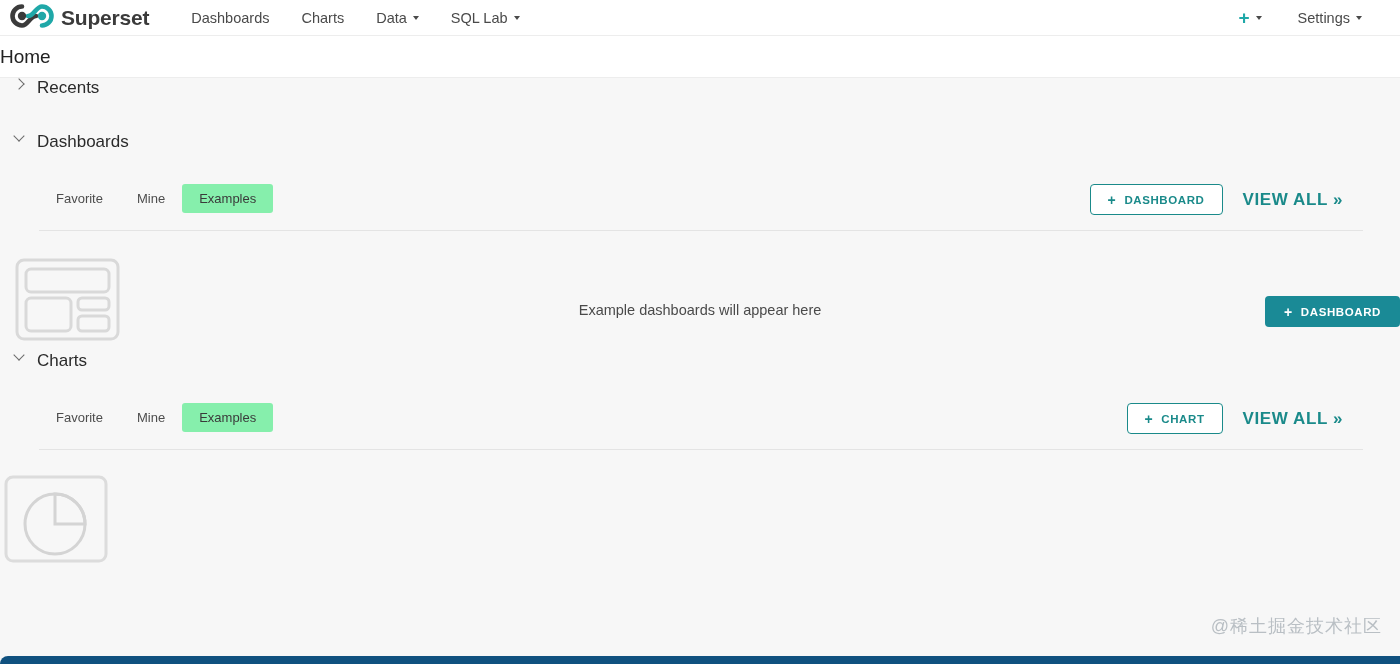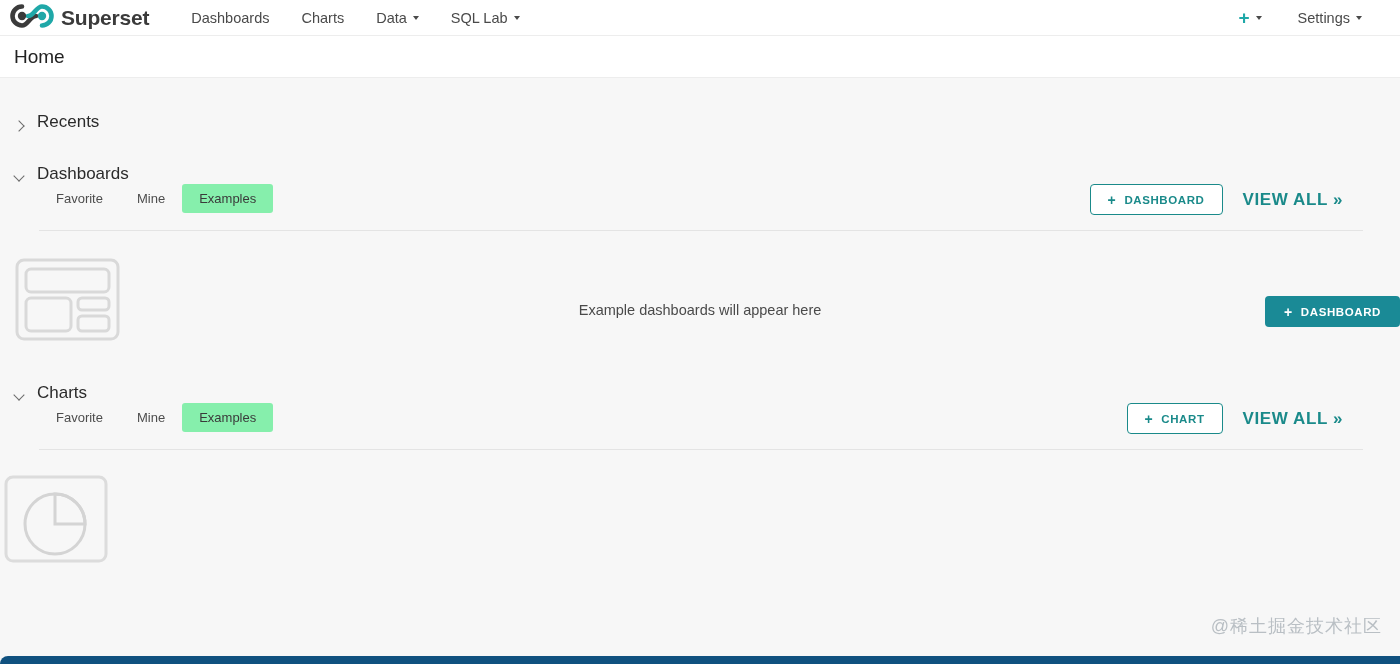--- a/index.html
+++ b/index.html
@@ -88,32 +88,31 @@
     border-top-width: 4.5px;
   }
 
   
   .page-header {
     background: #ffffff;
     border-bottom: 1px solid #ededed;
     height: 42px;
     display: flex;
     align-items: center;
-    padding-left: 14px;
   }
   .page-title {
     font-size: 19px;
     font-weight: normal;
     color: #222;
   }
 
   
   .section-head {
     display: flex;
-    align-items: flex-end;
+    align-items: flex-start;
     gap: 11px;
     padding-left: 14px;
     cursor: pointer;
     user-select: none;
   }
   .section-head.recents { height: 54px; }
   .section-head.dashboards { height: 52px; }
   .section-head.charts { height: 52px; }
 
   .chev {

